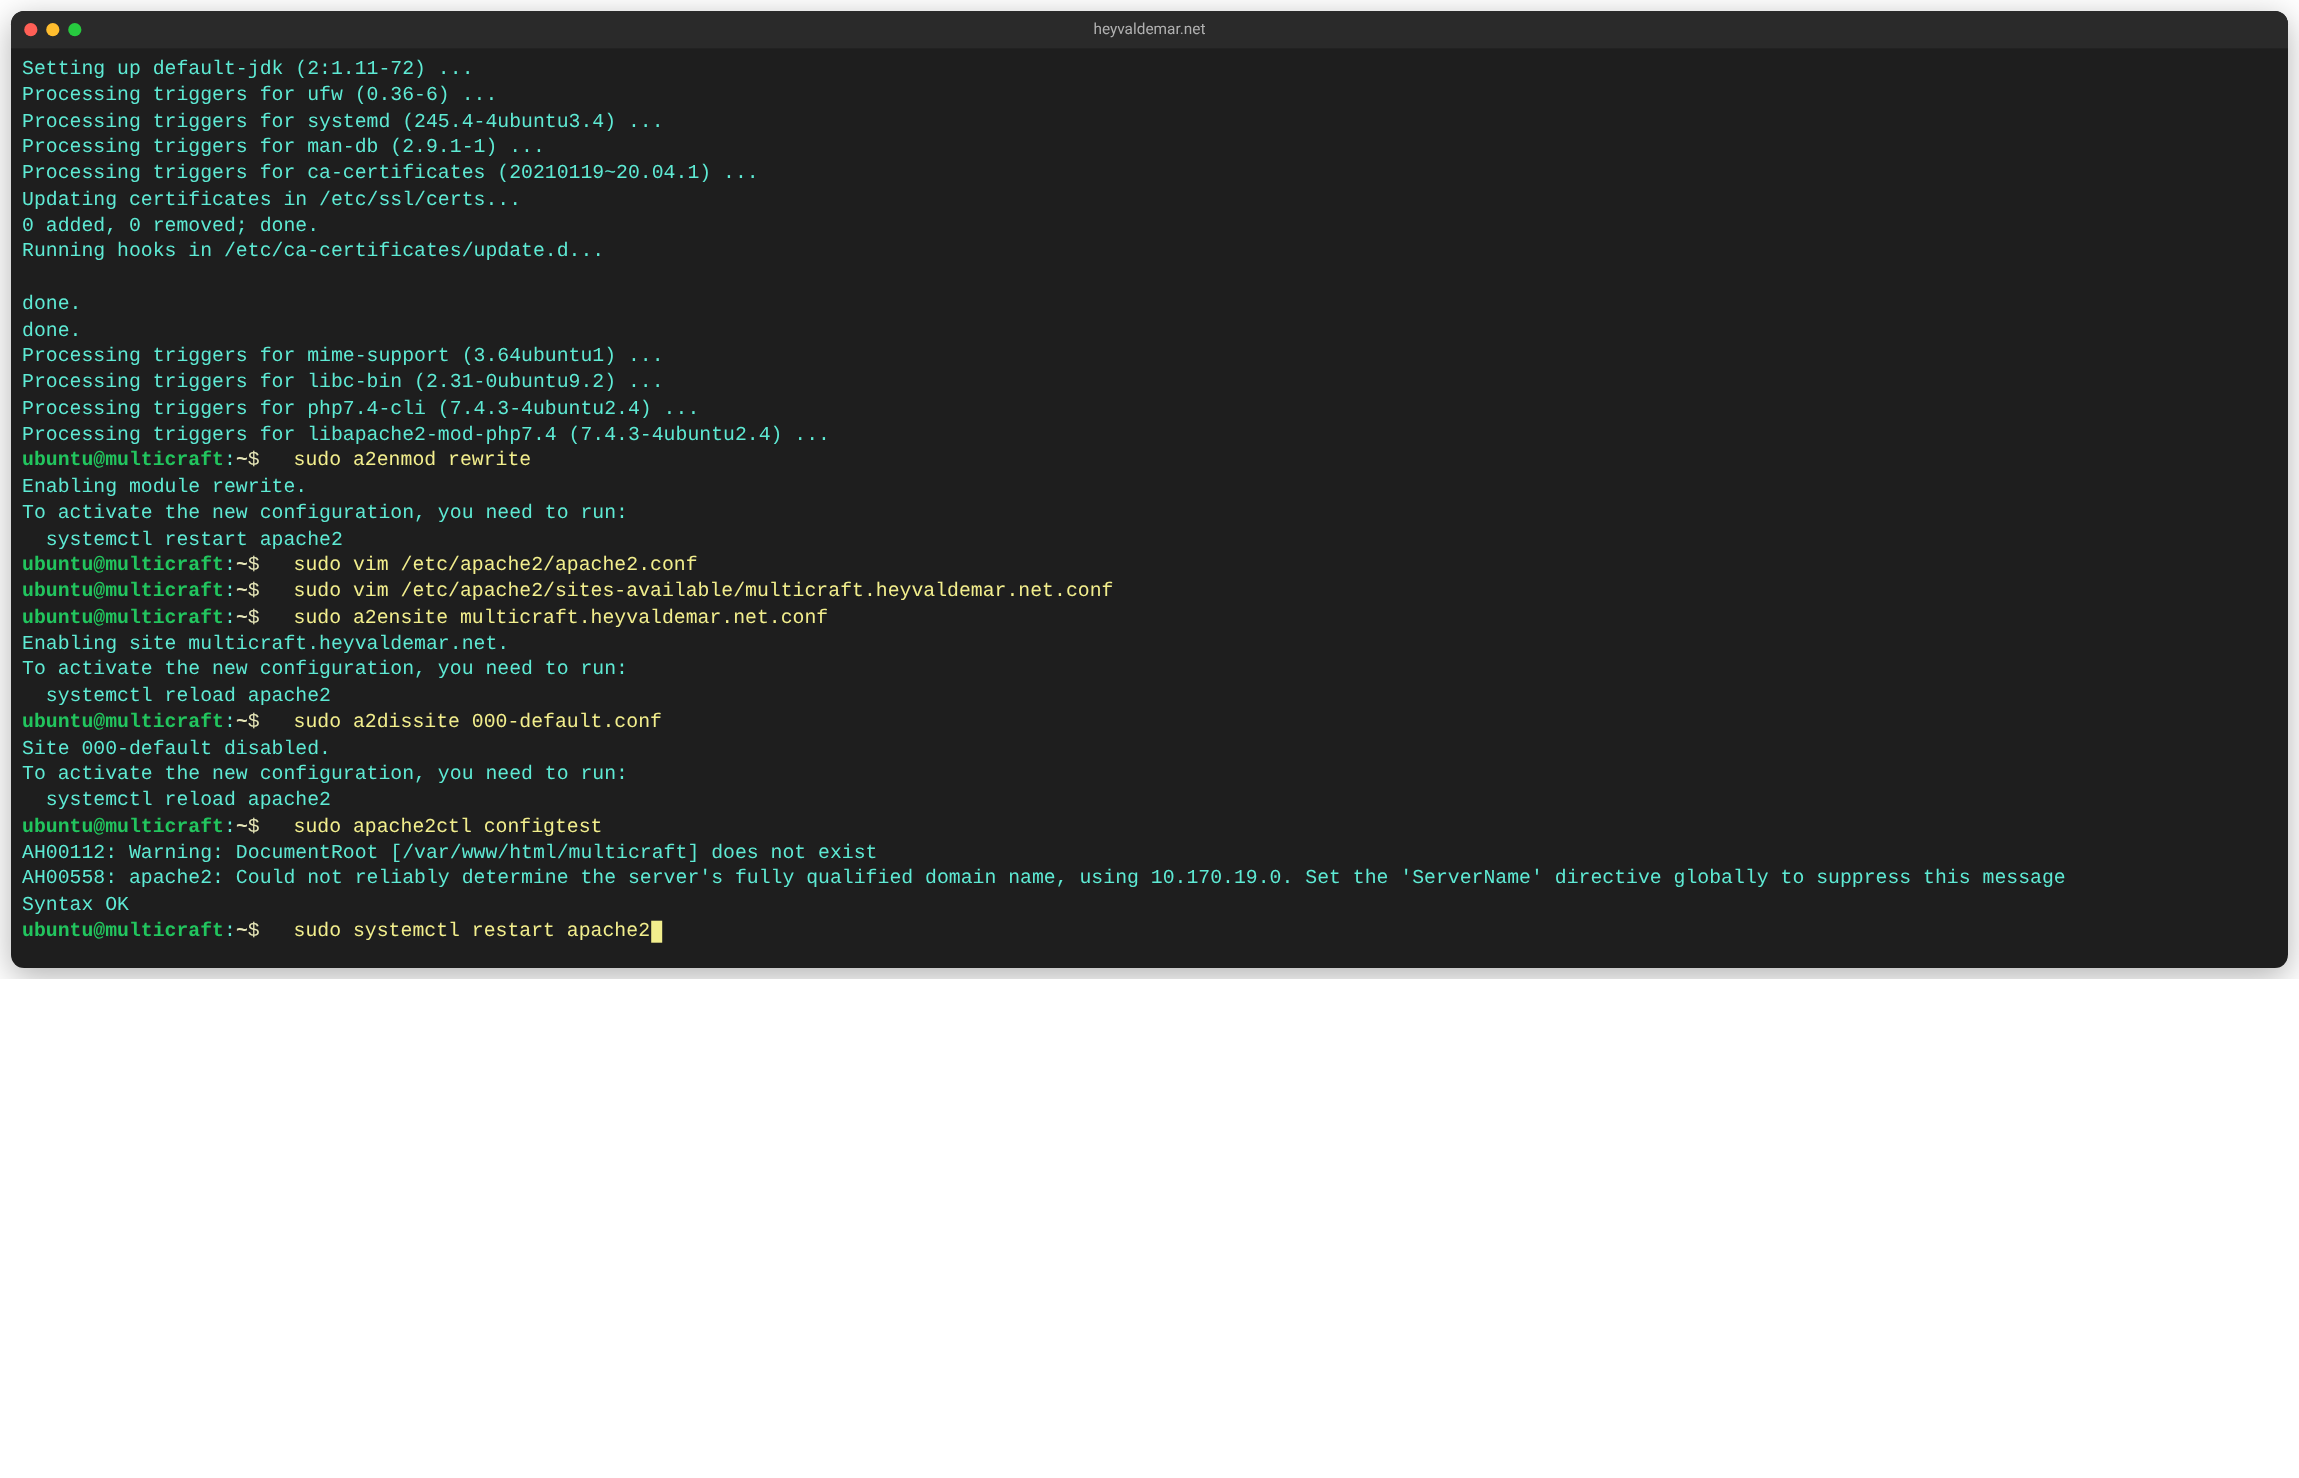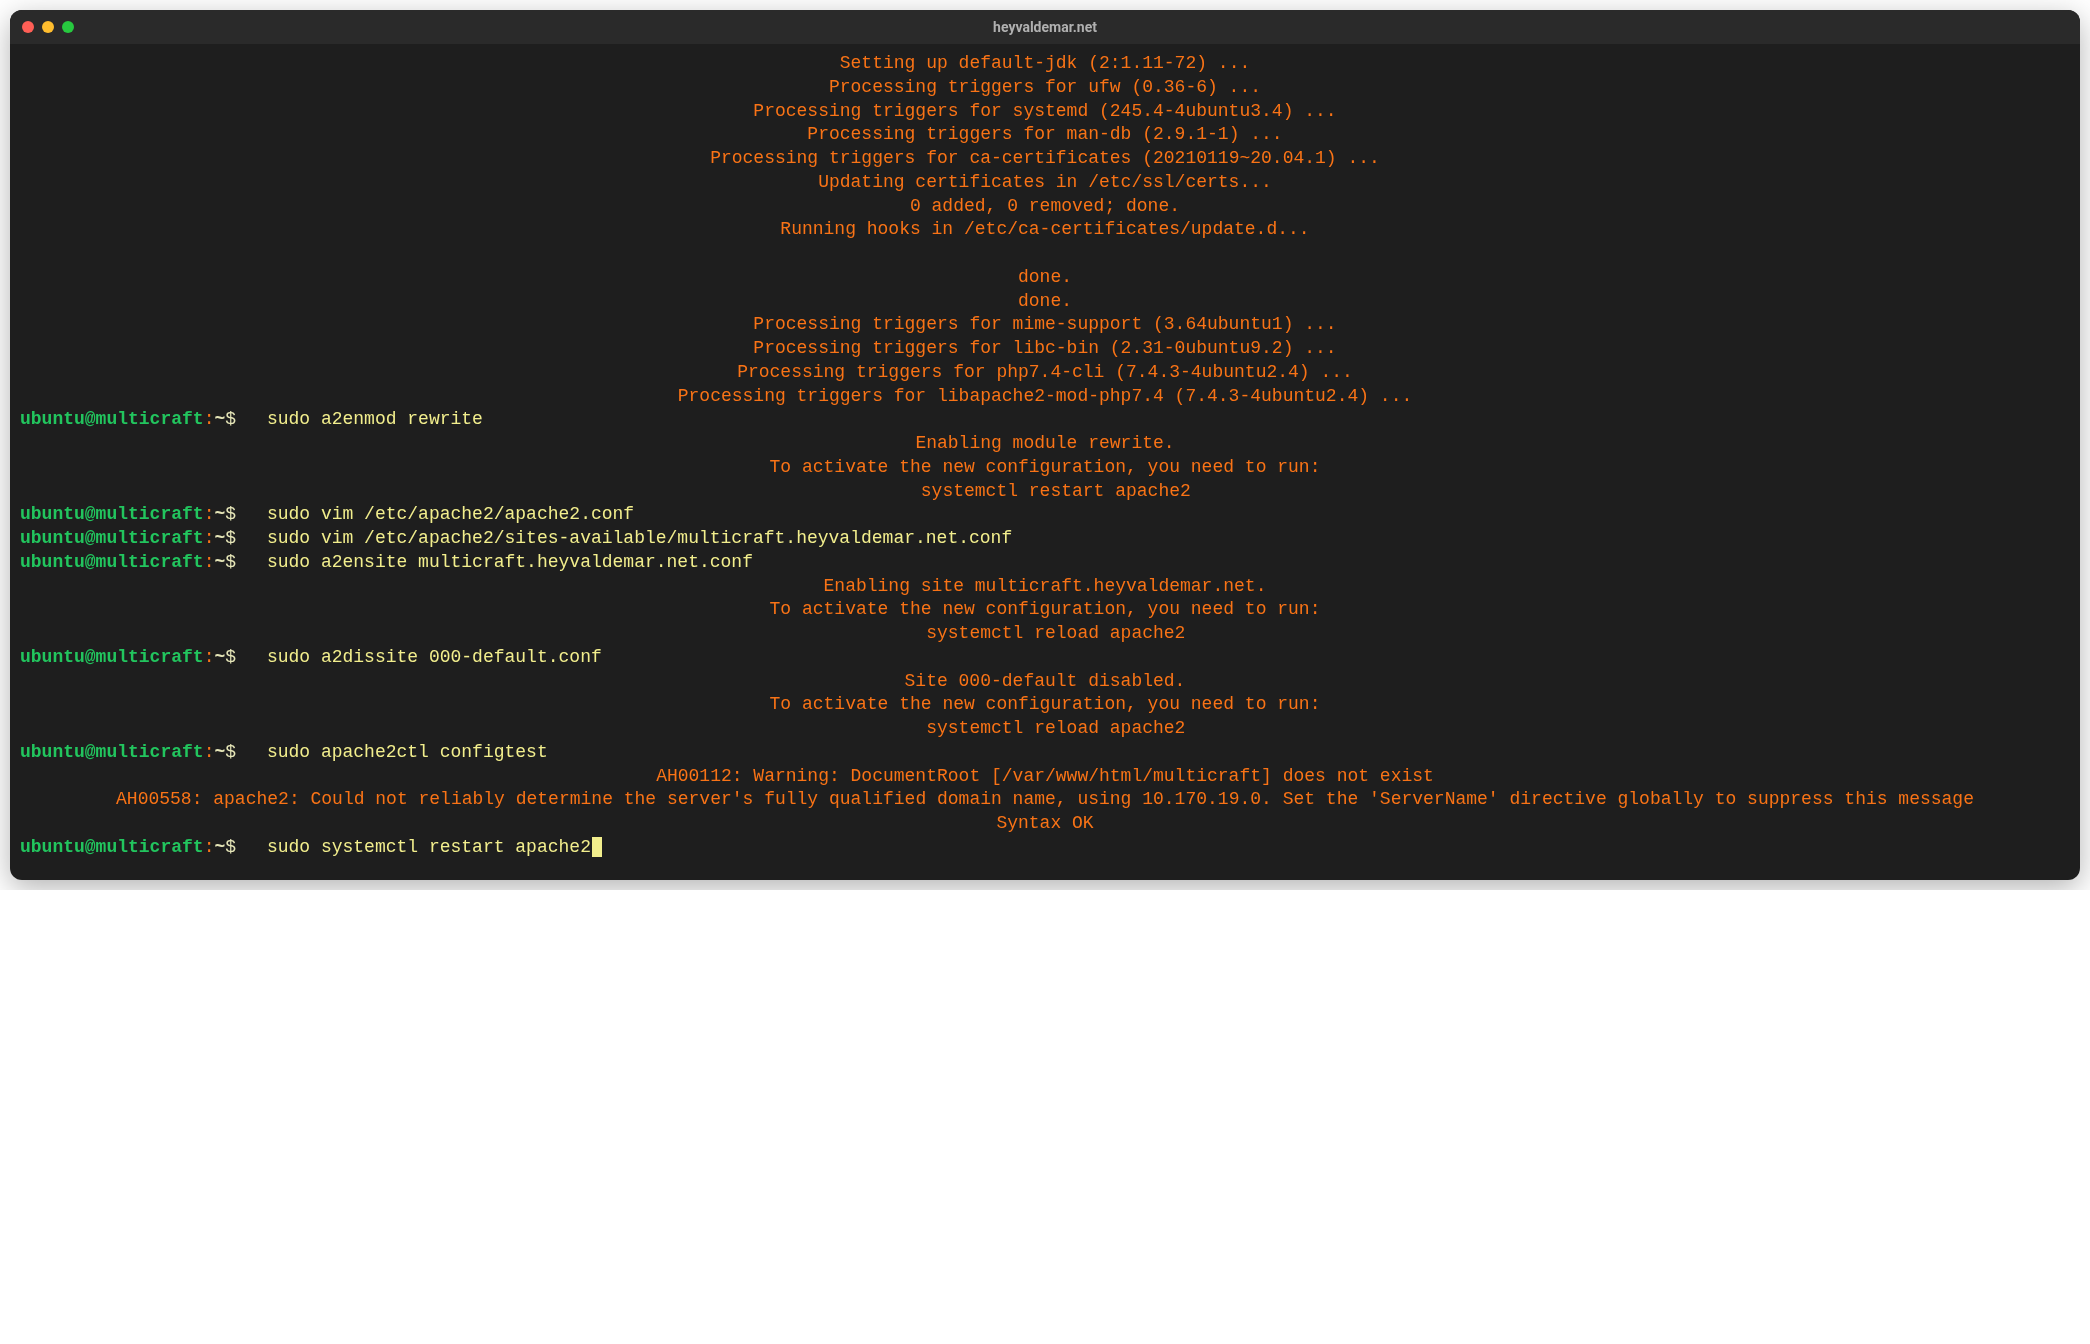--- a/index.html
+++ b/index.html
@@ -39,35 +39,35 @@
   .dot.red { background: #ff5f56; }
   .dot.yellow { background: #ffbd2e; }
   .dot.green { background: #27c93f; }
   .title {
     position: absolute;
     left: 0;
     right: 0;
     text-align: center;
     color: #b0b0b0;
     font-size: 14px;
-    font-weight: 700;
+    font-weight: 400;
     pointer-events: none;
   }
   .terminal {
     flex: 1;
     padding: 8px 10px 14px 10px;
     font-family: "Menlo", "Consolas", "Liberation Mono", monospace;
     font-size: 18px;
     line-height: 1.32;
     color: #e6e6b8;
     white-space: pre-wrap;
     word-break: break-word;
   }
   
-  .c-default { color: #f97316; text-align: center; }
+  .c-default { color: #5eead4; }
   .c-prompt  { color: #22c55e; font-weight: bold; } 
   .c-path    { color: #e6e6b8; font-weight: bold; }
   .c-dollar  { color: #e6e6b8; }
   .c-cmd     { color: #f2ee8d; margin-left: 20px; } 
   .cursor {
     display: inline-block;
     width: 10px;
     height: 1.1em;
     background: #f2ee8d;
     vertical-align: text-bottom;

